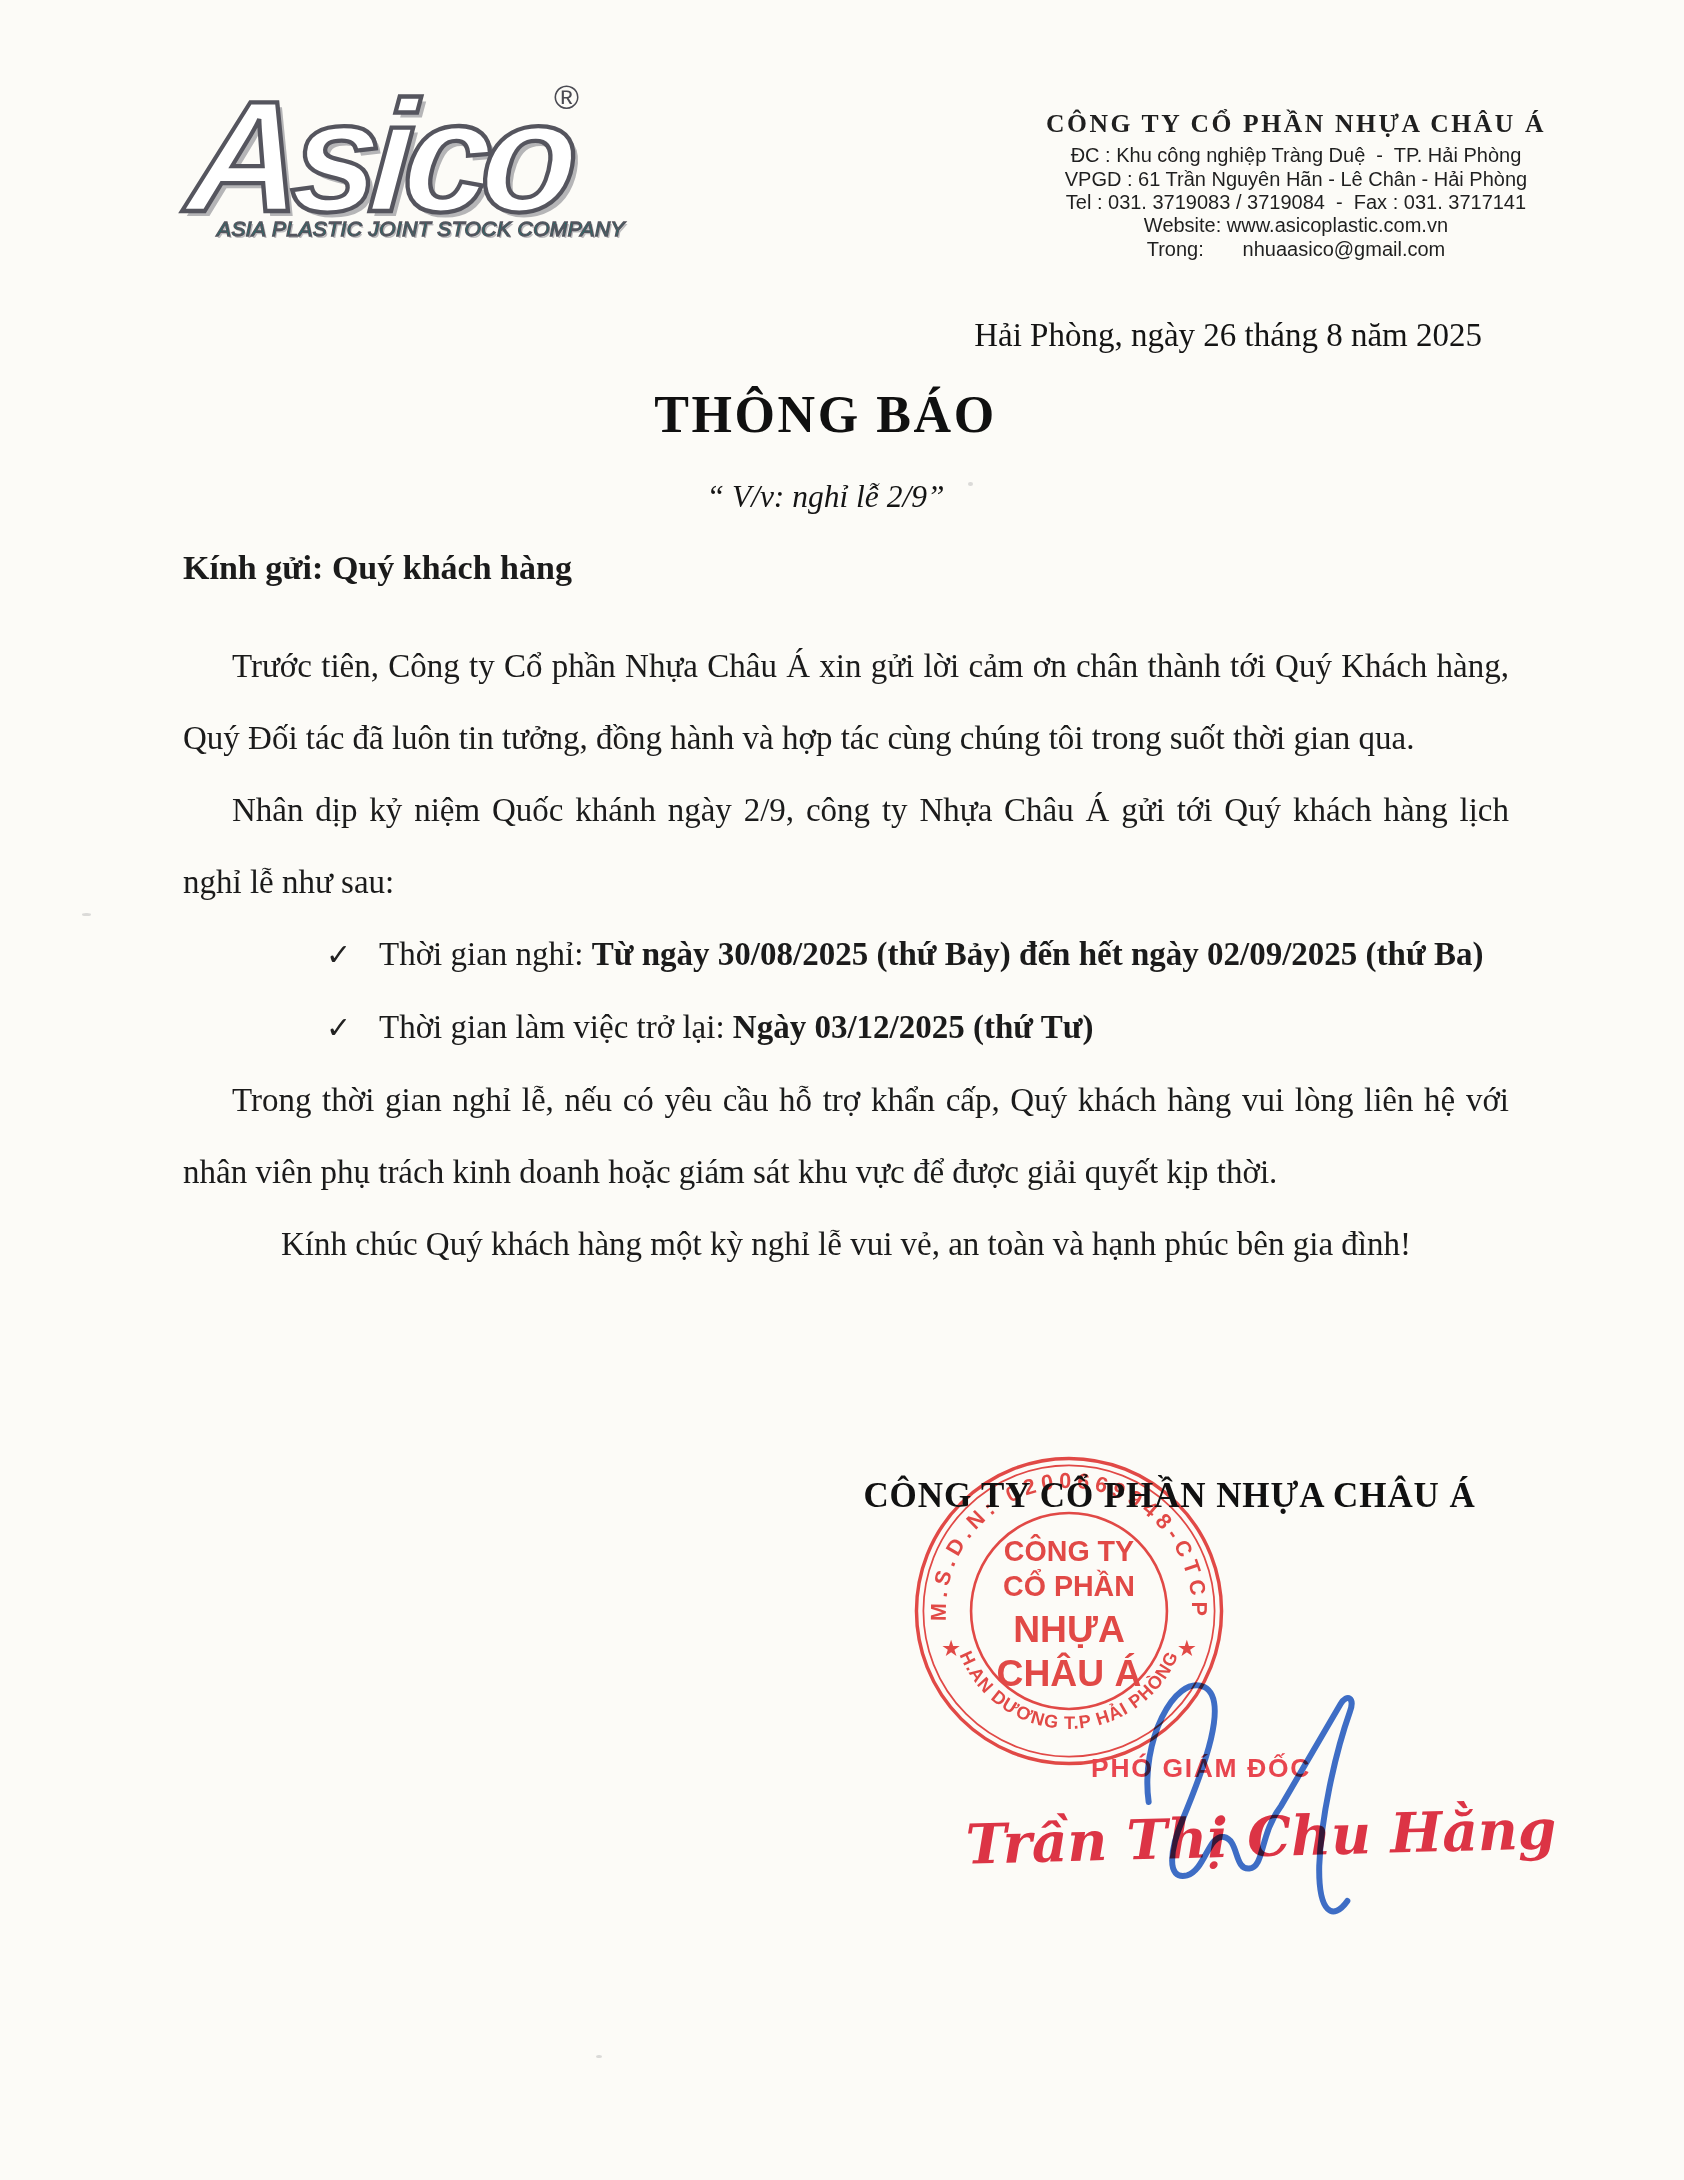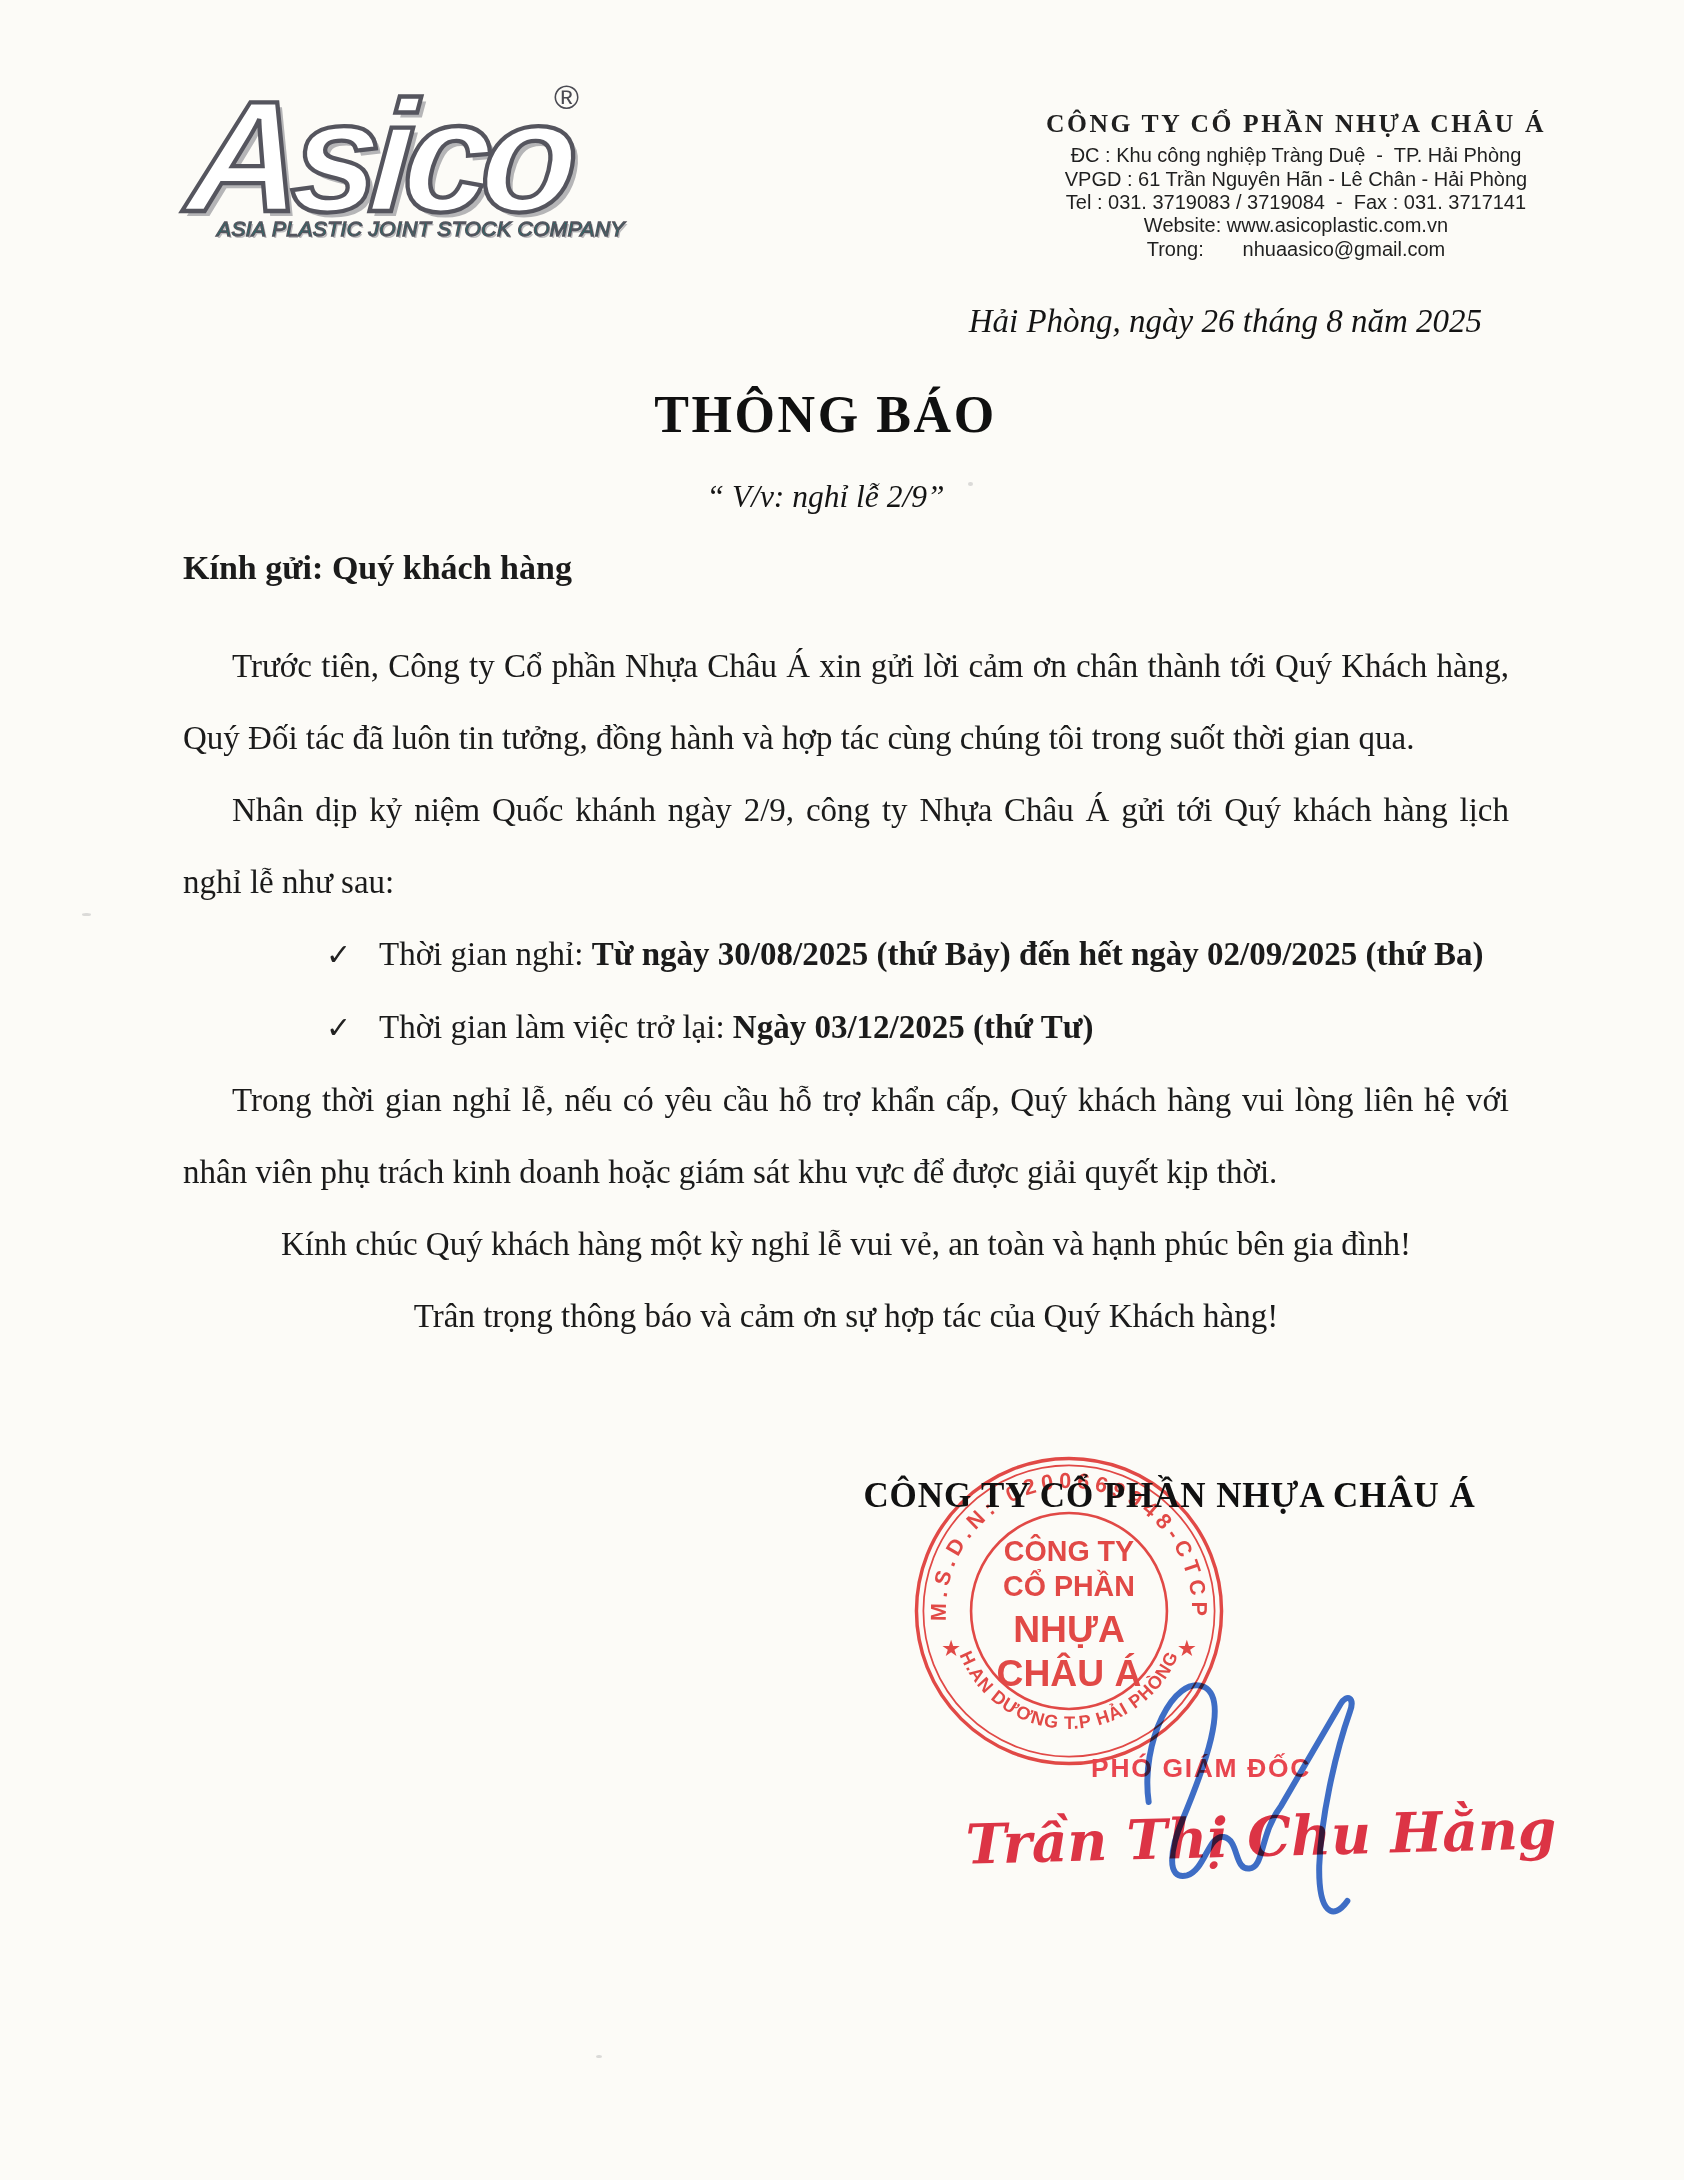--- a/index.html
+++ b/index.html
@@ -37,22 +37,22 @@
     font-family:"Liberation Serif", serif; font-weight:bold;
     font-size:25.6px; letter-spacing:2.6px; margin-bottom:5.1px;
   }
   .lh-line {
     font-family:"Liberation Sans", sans-serif; font-size:20px; line-height:23.4px;
     white-space:pre-wrap;
     text-align:center;
   }
   
   .dateline {
-    position:absolute; top:303px; right:203px;
-    font-style:italic; font-size:33px; color:#141414;
+    position:absolute; top:317px; right:203px;
+    font-size:33px; color:#141414;
   }
   .title {
     position:absolute; top:385px; left:-17px; width:1685px; text-align:center;
     font-weight:bold; font-size:52px; letter-spacing:2.6px; color:#101010;
   }
   .subtitle {
     position:absolute; top:479px; left:-17px; width:1685px; text-align:center;
     font-style:italic; font-size:31.5px; color:#141414;
   }
   
@@ -119,21 +119,20 @@
       <span class="bullet-check">✓</span>
       <span class="bullet-text"><span>Thời gian nghỉ: </span><span class="bullet-value">Từ ngày 30/08/2025 (thứ Bảy) đến hết ngày 02/09/2025 (thứ Ba)</span></span>
     </div>
     <div class="bullet-row">
       <span class="bullet-check">✓</span>
       <span class="bullet-text"><span>Thời gian làm việc trở lại: </span><span class="bullet-value">Ngày 03/12/2025 (thứ Tư)</span></span>
     </div>
 
     <p class="para">Trong thời gian nghỉ lễ, nếu có yêu cầu hỗ trợ khẩn cấp, Quý khách hàng vui lòng liên hệ với nhân viên phụ trách kinh doanh hoặc giám sát khu vực để được giải quyết kịp thời.</p>
     <p class="para centered">Kính chúc Quý khách hàng một kỳ nghỉ lễ vui vẻ, an toàn và hạnh phúc bên gia đình!</p>
-    <p class="para centered">Trân trọng thông báo và cảm ơn sự hợp tác của Quý Khách hàng!</p>
   </div>
 
   <div class="sig-company">CÔNG TY CỔ PHẦN NHỰA CHÂU Á</div>
 
   <svg class="stamp" viewBox="0 0 360 360">
     <defs>
       <path id="arcTop" d="M 51.3 240 A 142 142 0 1 1 308.7 240" fill="none"></path>
       <path id="arcBottom" d="M 54.8 233.2 A 136 136 0 0 0 305.2 233.2" fill="none"></path>
     </defs>
     <g stroke="#e23c3a" fill="none">

